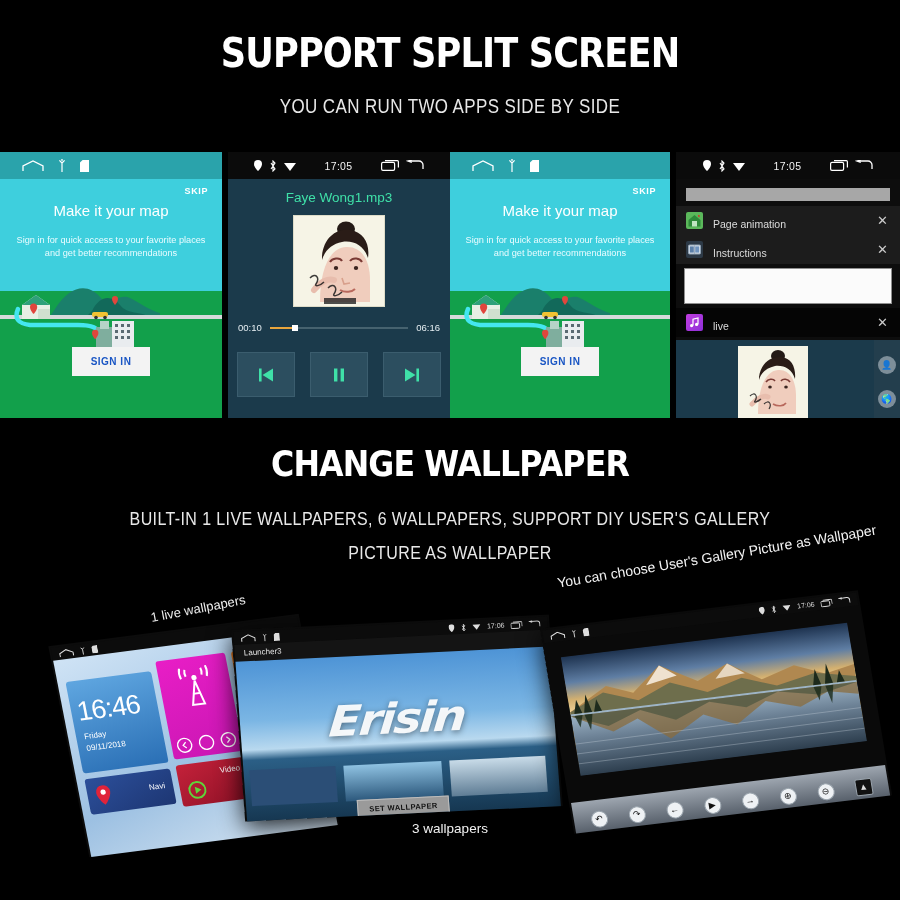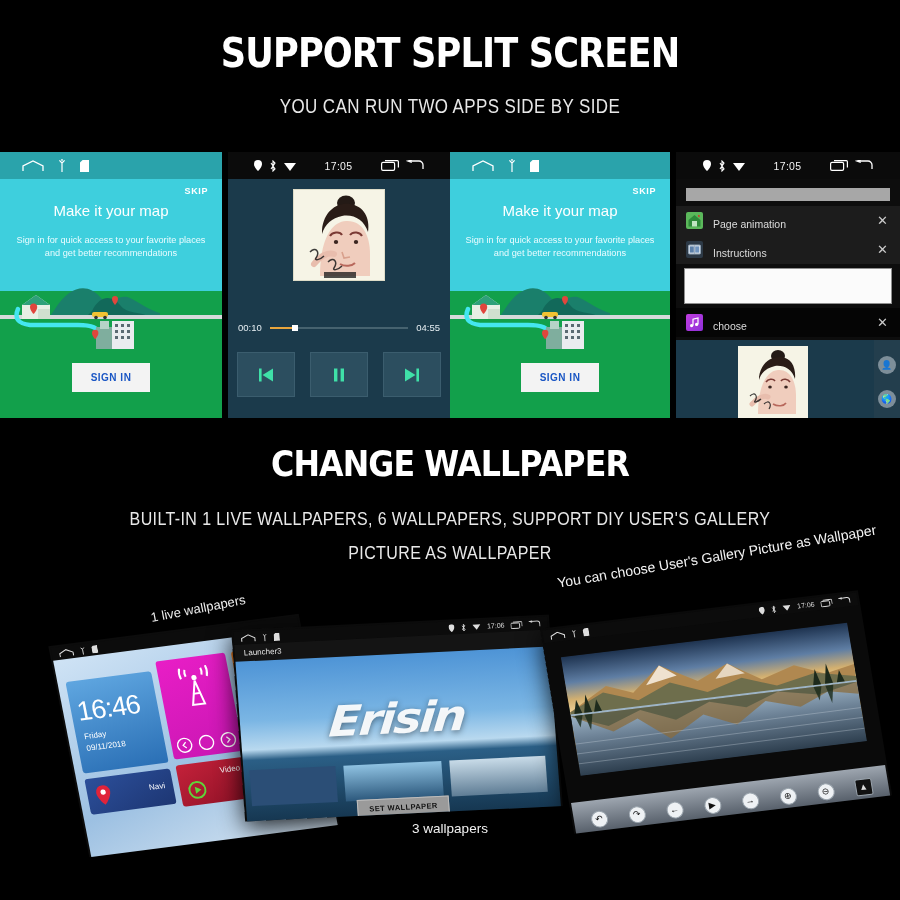--- a/index.html
+++ b/index.html
@@ -31,21 +31,21 @@
   #p4{ left:676px; width:224px; }
 
   
   .maps{ width:100%; height:100%; background:#23b5bd; position:relative; }
   .maps-status{ height:27px; background:#2aa3ab; display:flex; align-items:center; gap:14px; padding-left:22px; }
   .maps-body{ position:relative; height:239px; background:#3ecfdd; }
   .maps-lower{ position:absolute; left:0; right:0; top:112px; bottom:0; background:#12a04b; }
   .skip{ position:absolute; right:14px; top:7px; font-size:9px; font-weight:bold; letter-spacing:.6px; color:#fff;padding-left:24px; }
   .maps-h{ position:absolute; top:23px; left:0; right:0; text-align:center; font-size:15px; color:#fff; font-weight:400; }
   .maps-p{ position:absolute; top:55px; left:14px; right:14px; text-align:center; font-size:9.2px; line-height:13px; color:#eafcff; }
-  .signin{ position:absolute; left:50%; transform:translateX(-50%); top:184px; width:78px; height:29px; background:#f3f3f3;
+  .signin{ position:absolute; left:50%; transform:translateX(-50%); top:168px; width:78px; height:29px; background:#f3f3f3;
            display:flex; align-items:center; justify-content:center; color:#1a56c4; font-size:10px; font-weight:bold; letter-spacing:.5px;}
   .mapart{ position:absolute; left:0; right:0; top:92px; height:80px; }
 
   
   .player{ width:100%; height:100%; background:#1b3a4b; position:relative; }
   .astatus{ height:27px; background:#0b0b0b; display:flex; align-items:center; justify-content:center; gap:7px; }
   .astatus .t{ font-size:10.5px; color:#f2f2f2; margin:0 22px; letter-spacing:.3px; }
   .pl-title{ text-align:center; margin-top:11px; font-size:13.5px; color:#3fe0a8; }
   .albumwrap{ width:92px; height:92px; margin:10px auto 0; background:#f7f6ec; position:relative; overflow:hidden; border:1px solid #dedcc8;}
   .pl-seek{ position:absolute; left:0; right:0; top:170px; display:flex; align-items:center; padding:0 10px; gap:8px; }
@@ -336,20 +336,21 @@
         <span class="t">17:05</span>
         <svg width="18" height="11" viewBox="0 0 18 11">
             <rect x="0.6" y="2.4" width="13" height="8" rx="1.4" fill="none" stroke="#fff" stroke-width="1.2"></rect>
             <path d="M4 0.7 L16.4 0.7 a1 1 0 0 1 1 1 L17.4 7.6" fill="none" stroke="#fff" stroke-width="1.2"></path>
           </svg>
         <svg width="18" height="11" viewBox="0 0 18 11">
             <path d="M17 9 L17 5 a4 4 0 0 0 -4 -4 L3 1" fill="none" stroke="#fff" stroke-width="1.3"></path>
             <path d="M5.8 0 L2 1 L5.8 2.3" fill="none" stroke="#fff" stroke-width="1.3"></path>
           </svg>
       </div>
+      <div class="pl-title">Faye Wong1.mp3</div>
       <div class="albumwrap">
         <svg viewBox="0 0 92 92" width="92" height="92">
           <rect width="92" height="92" fill="#f6f4e6"></rect>
           <ellipse cx="52" cy="13" rx="9" ry="7.5" fill="#241a16"></ellipse>
           <path d="M26 86 C26 52 36 32 52 31 C68 30 76 45 76 64 L76 86 Z" fill="#f0cdbd"></path>
           <path d="M28 40 C30 20 44 12 56 14 C70 16 76 28 74 42 C70 30 60 24 48 26 C38 28 31 34 28 44 Z" fill="#2a1c17"></path>
           <path d="M36 46 C38 42 46 41 48 45" stroke="#7a3a34" stroke-width="2" fill="none"></path>
           <path d="M56 45 C59 41 66 42 68 46" stroke="#7a3a34" stroke-width="2" fill="none"></path>
           <ellipse cx="42" cy="52" rx="2.2" ry="2" fill="#3a2520"></ellipse>
           <ellipse cx="62" cy="52" rx="2.2" ry="2" fill="#3a2520"></ellipse>
@@ -362,21 +363,21 @@
           </g>
           <rect x="30" y="82" width="32" height="6" fill="#1d1d1d" opacity=".78"></rect>
         </svg>
       </div>
       <div class="pl-seek">
         <span class="tm">00:10</span>
         <span class="bar">
             <span class="fill"></span>
             <span class="knob"></span>
           </span>
-        <span class="tm">04:55</span>
+        <span class="tm">06:16</span>
       </div>
       <div class="pl-ctrl">
         <div class="cbtn">
           <svg width="20" height="20" viewBox="0 0 20 20">
               <rect x="3" y="3.5" width="2.6" height="13" fill="#3fe0a8"></rect>
               <path d="M17 3.5 L17 16.5 L6.5 10 Z" fill="#3fe0a8"></path>
             </svg>
         </div>
         <div class="cbtn">
           <svg width="20" height="20" viewBox="0 0 20 20">
@@ -502,21 +503,21 @@
       <div class="rec-white"></div>
 
       <div class="rec-row black">
         <span class="rec-ico" style="background:linear-gradient(135deg,#c13ee0,#8e2fd8);">
           <svg width="13" height="13" viewBox="0 0 13 13">
               <path d="M5 9.5 L5 3.2 L10 2 L10 8.3" fill="none" stroke="#fff" stroke-width="1.2"></path>
               <circle cx="3.6" cy="9.6" r="1.6" fill="#fff"></circle>
               <circle cx="8.6" cy="8.4" r="1.6" fill="#fff"></circle>
             </svg>
         </span>
-        <span class="rec-lbl">choose</span>
+        <span class="rec-lbl">live</span>
         <span class="rec-x">✕</span>
       </div>
 
       <div class="rec-preview">
         <div class="rec-prev-art">
           <svg viewBox="0 0 70 72" width="70" height="72">
             <rect width="70" height="72" fill="#f6f4e6"></rect>
             <ellipse cx="40" cy="10" rx="7" ry="6" fill="#241a16"></ellipse>
             <path d="M20 68 C20 41 28 25 40 24 C52 23 58 35 58 50 L58 68 Z" fill="#f0cdbd"></path>
             <path d="M21 31 C23 16 34 10 43 11 C54 12 58 22 57 33 C54 23 46 19 37 20 C29 22 23 26 21 34 Z" fill="#2a1c17"></path>

